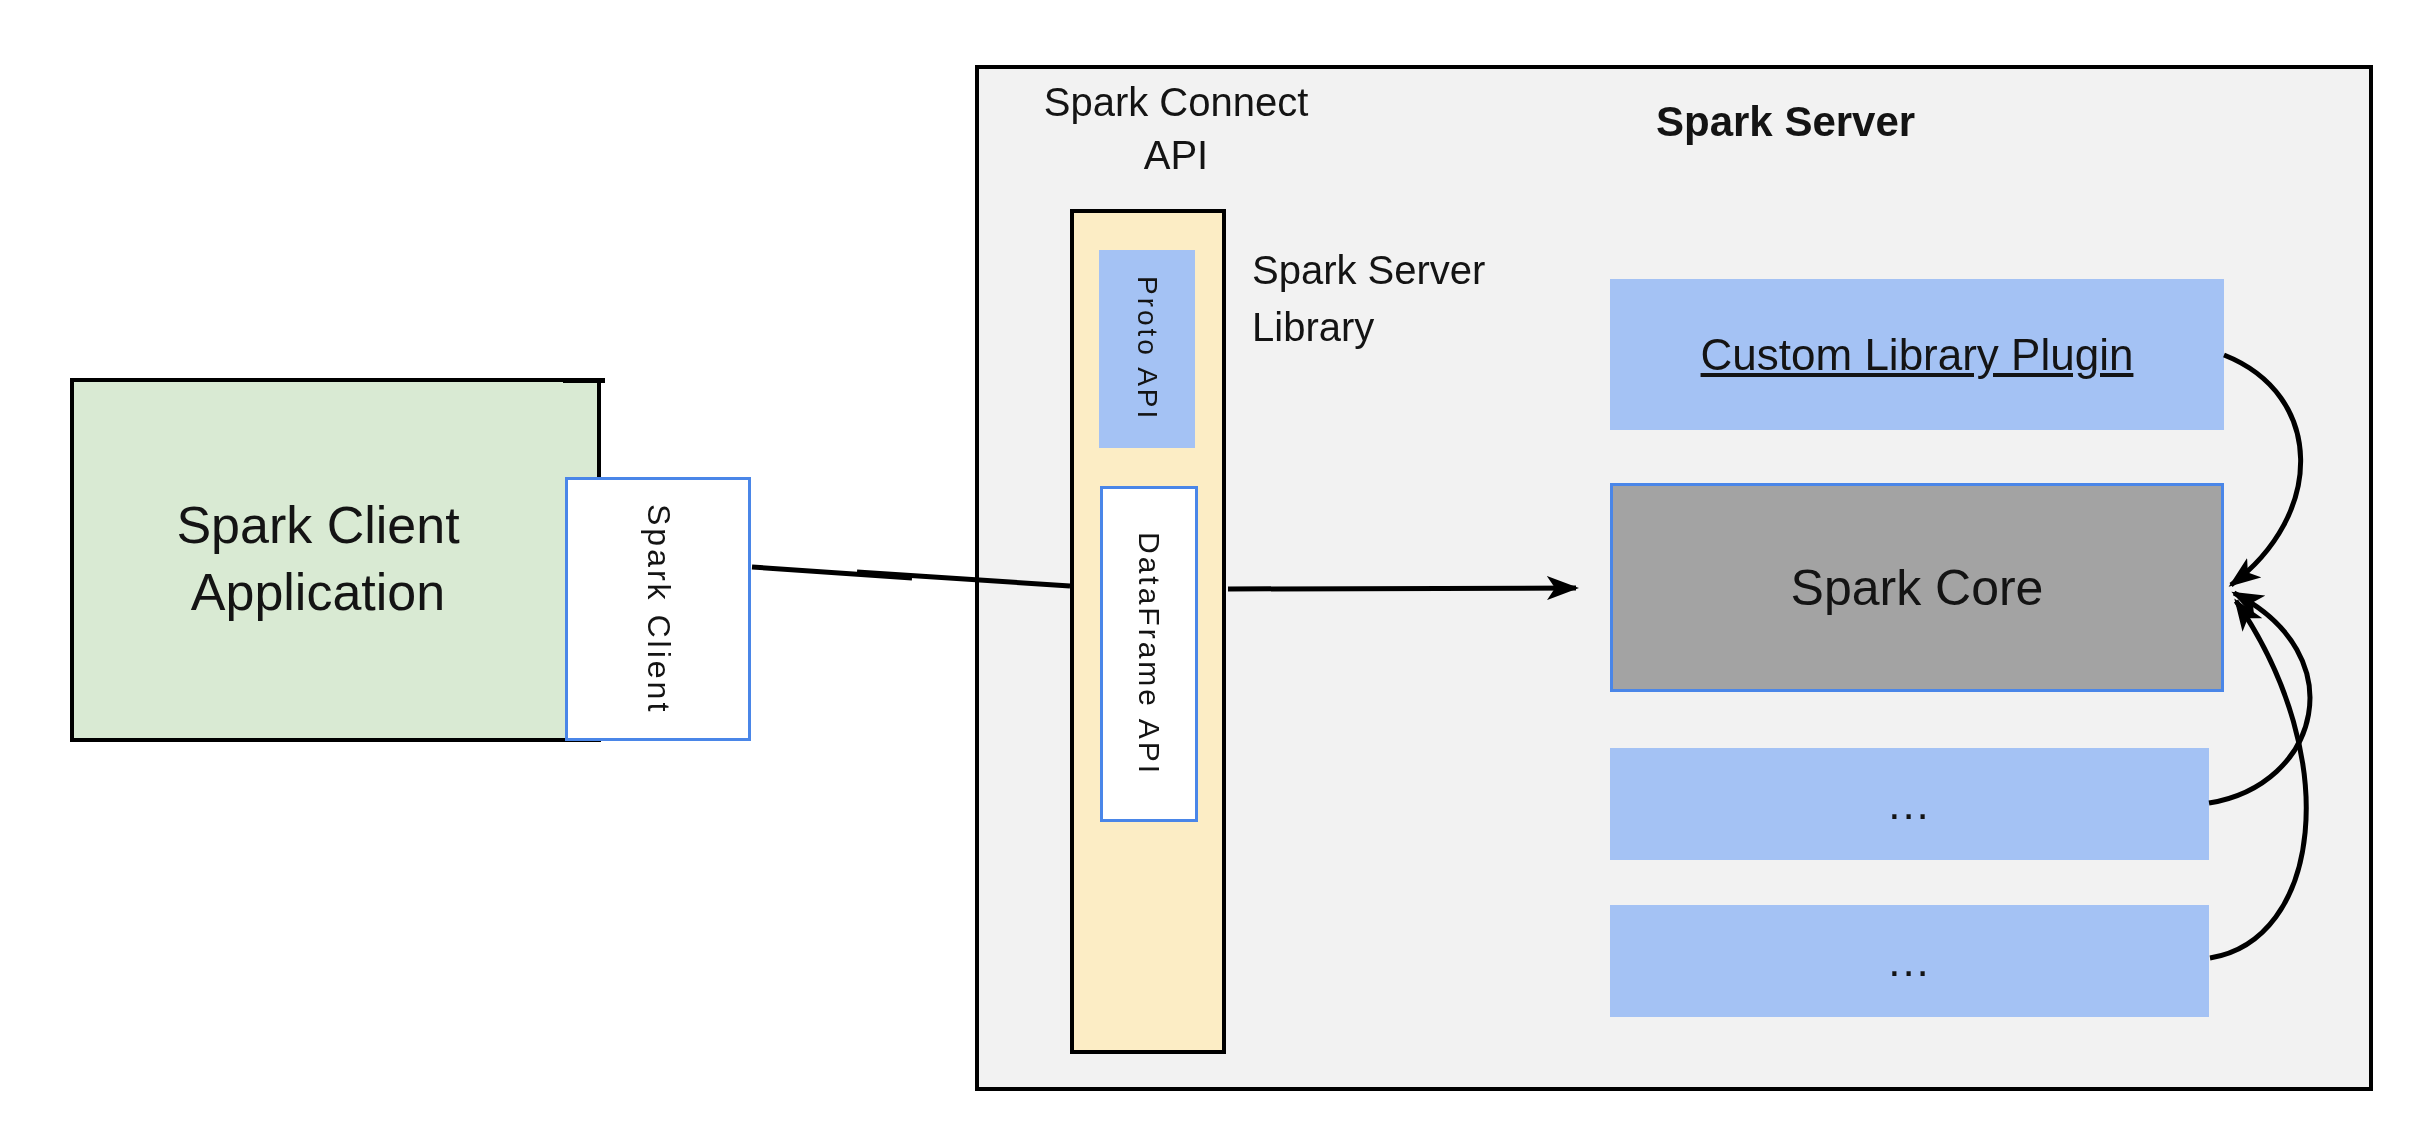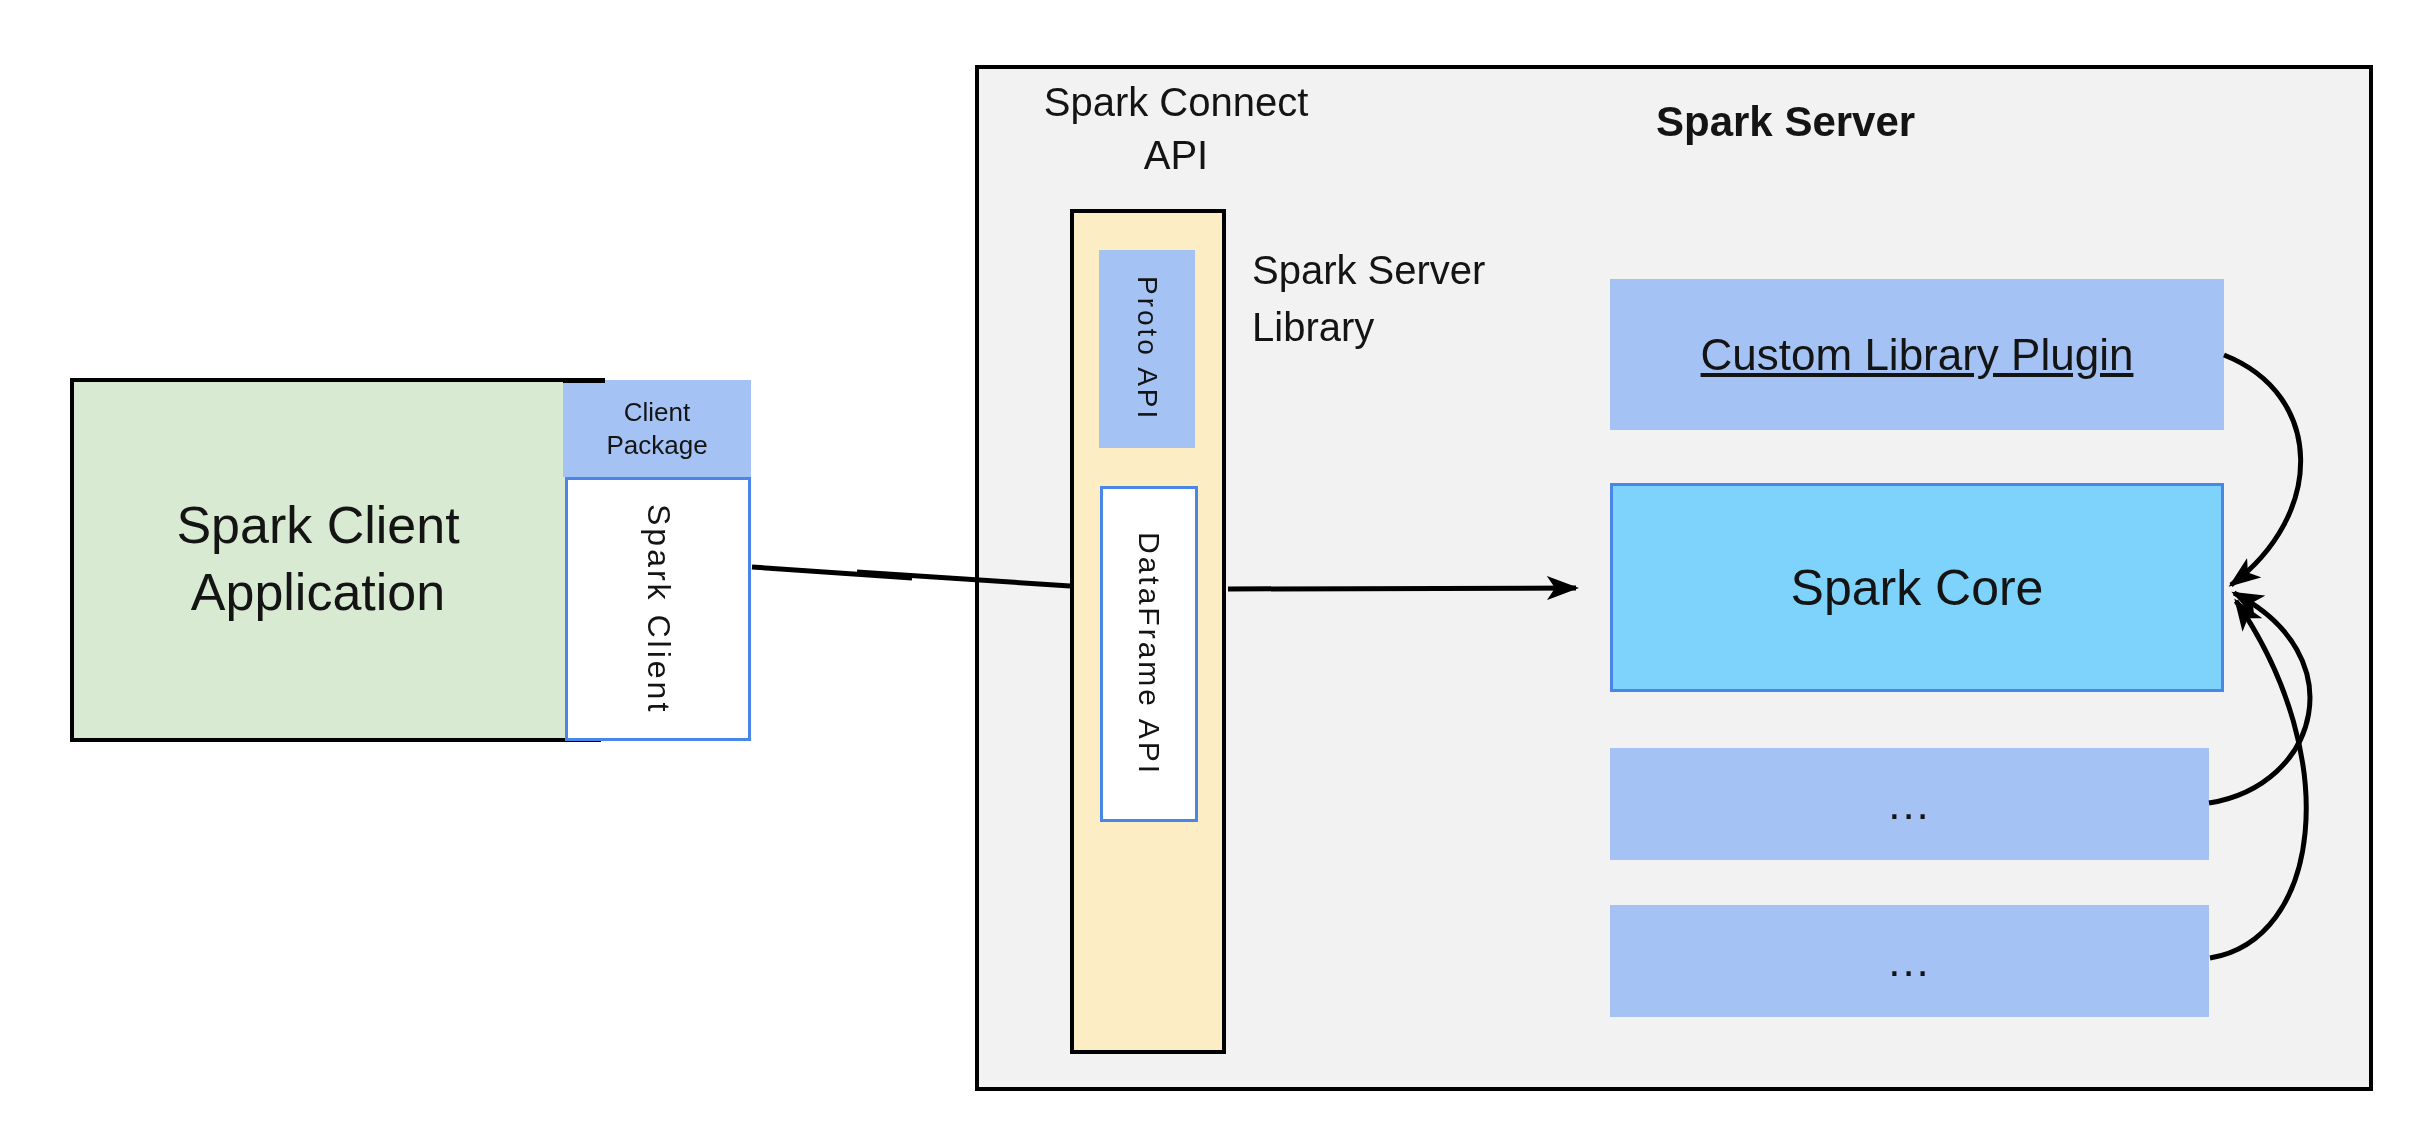--- a/index.html
+++ b/index.html
@@ -23,21 +23,21 @@
   .box-gray{left:975px;top:65px;width:1398px;height:1026px;background:var(--gray);border:4px solid var(--line);}
   .connect-label{left:1026px;top:76px;width:300px;font-size:40px;line-height:53px;text-align:center;}
   .box-yellow{left:1070px;top:209px;width:156px;height:845px;background:var(--yellow);border:4px solid var(--line);}
   .proto-api{left:1099px;top:250px;width:96px;height:198px;background:var(--blue);}
   .dataframe-api{left:1100px;top:486px;width:98px;height:336px;background:#fff;border:3px solid var(--blue-border);}
   .server-lib-label{left:1252px;top:242px;width:320px;font-size:40px;line-height:57px;text-align:left;}
 
   
   .server-title{left:1656px;top:98px;width:400px;font-size:42px;font-weight:bold;text-align:left;}
   .custom-plugin{left:1610px;top:279px;width:614px;height:151px;background:var(--blue);font-size:44px;text-decoration:underline;}
-  .spark-core{left:1610px;top:483px;width:614px;height:209px;background:#7dd3fc;border:3px solid var(--blue-border);font-size:50px;}
+  .spark-core{left:1610px;top:483px;width:614px;height:209px;background:#a3a3a3;border:3px solid var(--blue-border);font-size:50px;}
   .dots-box{left:1610px;width:599px;height:112px;background:var(--blue);font-size:44px;letter-spacing:2px;}
   .dots-top{top:748px;}
   .dots-bottom{top:905px;}
 
   .vtext{writing-mode:vertical-rl;letter-spacing:3px;}
   .spark-client .vtext{font-size:32px;}
   .proto-api .vtext{font-size:28px;}
   .dataframe-api .vtext{font-size:30px;}
 
   #wires{position:absolute;left:0;top:0;width:2435px;height:1135px;z-index:6;pointer-events:none;}
@@ -45,23 +45,20 @@
   #wires .head{fill:var(--line);stroke:none;}
 </style>
 </head>
 <body>
 
 <div id="canvas">
 
   <div class="abs box-green"></div>
   <div class="abs client-app-label">Spark Client Application</div>
 
-  <div class="abs client-package flexc">
-    <div class="inner">Client Package</div>
-  </div>
   <div class="abs pkg-border-strip"></div>
 
   <div class="abs spark-client flexc">
     <span class="vtext">Spark Client</span>
   </div>
 
   <div class="abs box-gray"></div>
   <div class="abs connect-label">Spark Connect API</div>
   <div class="abs server-title">Spark Server</div>
 

